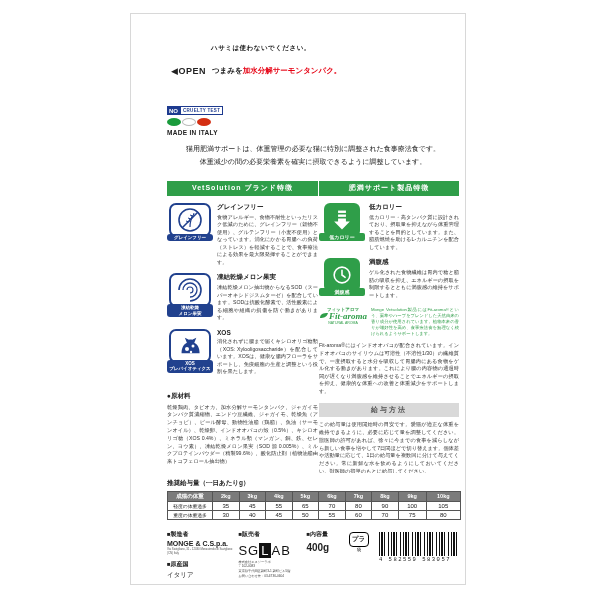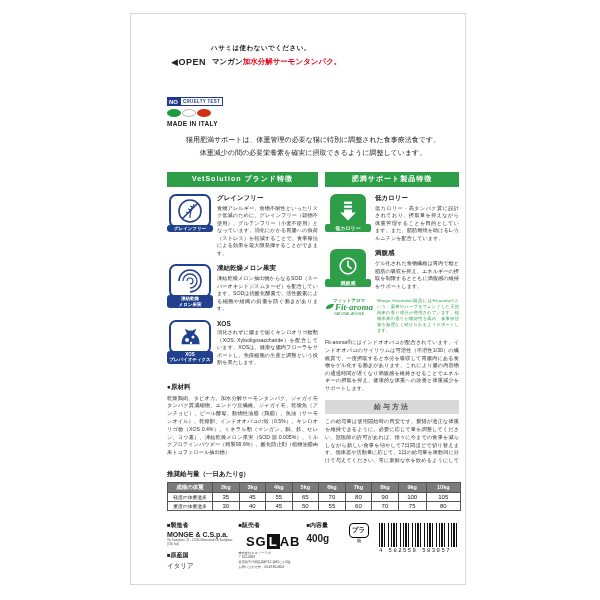--- a/index.html
+++ b/index.html
@@ -3,39 +3,39 @@
 <meta charset="utf-8">
 <style>
   html,body{margin:0;padding:0;background:#fff;}
   .canvas{position:relative;width:600px;height:600px;background:#fff;overflow:hidden;
     font-family:"Liberation Sans","DejaVu Sans",sans-serif;color:#222;}
   .panel{position:absolute;left:130px;top:13px;width:336px;height:572px;background:#fff;
     border:1px solid #d8d8d8;box-sizing:border-box;padding:30px 6px 6px 36px;}
   
   .open-area{margin-left:4px;}
   .scissors{font-size:6.5px;font-weight:bold;margin-left:40px;letter-spacing:.5px;}
-  .open-line{display:flex;align-items:center;margin-top:4px;}
+  .open-line{display:flex;align-items:center;margin-top:13px;}
   .open-label{font-size:9px;font-weight:bold;letter-spacing:.5px;margin-right:6px;}
   .open-txt{font-size:7.5px;font-weight:bold;}
   .open-red{font-size:7.5px;font-weight:bold;color:#e60012;}
   
   .badges{margin-top:30px;}
   .cruelty{display:flex;align-items:stretch;height:9px;width:max-content;}
   .cru-no{background:#1d3a8f;color:#fff;font-size:6px;font-weight:bold;padding:0 2px;display:flex;align-items:center;}
   .cru-txt{border:1px solid #1d3a8f;color:#1d3a8f;font-size:4.5px;font-weight:bold;padding:0 2px;display:flex;align-items:center;letter-spacing:.3px;}
   .flag{display:flex;gap:1px;margin-top:3px;}
   .flag span{width:14px;height:8px;border-radius:50%;}
   .flag .g{background:#1a9b3c;}
   .flag .w{background:#fff;border:1px solid #bbb;box-sizing:border-box;}
   .flag .r{background:#d42e12;}
   .mii{font-size:6.5px;font-weight:800;margin-top:3px;letter-spacing:.3px;}
   
   .intro{text-align:center;font-size:7px;line-height:1.9;margin-top:6px;}
   
-  .cols{display:flex;gap:7px;margin-top:12px;height:292px;overflow:hidden;}
+  .cols{display:flex;gap:1px;margin-top:12px;height:292px;overflow:hidden;}
   .col-left{width:151px;}
   .col-right{flex:1;}
   .col-header{background:#2f9e49;color:#fff;font-size:7px;font-weight:bold;text-align:center;
     padding:2.5px 0;letter-spacing:1px;}
   .feature{display:flex;gap:4px;margin-top:7px;}
   .fe-icon{flex:none;width:46px;text-align:center;}
   .icon-box{width:42px;height:34px;border:2px solid #21418e;border-radius:7px;display:flex;align-items:center;justify-content:center;background:#fff;box-sizing:border-box;margin:0 auto;}
   .icon-band{background:#21418e;color:#fff;font-size:4.5px;font-weight:bold;border-radius:3px;padding:1px 2px;margin-top:-3px;position:relative;line-height:1.2;}
   .gicon{width:36px;height:34px;border-radius:6px;background:#2f9e49;display:flex;align-items:center;justify-content:center;margin:0 auto;}
   .gband{background:#2f9e49;color:#fff;font-size:5px;font-weight:bold;border-radius:2px;padding:1px 2px;margin-top:-4px;position:relative;}
@@ -65,21 +65,21 @@
   td.rlabel{font-size:4.8px;width:44px;}
   
   .footer{display:flex;margin-top:10px;gap:6px;}
   .f-label{font-size:6px;font-weight:bold;}
   .f-col1{width:76px;}
   .monge{font-size:7px;font-weight:800;margin-top:1px;}
   .monge-sub{font-size:2.8px;color:#555;}
   .origin{margin-top:5px;}
   .origin-val{font-size:6.5px;margin-top:2px;}
   .f-col2{width:72px;}
-  .sglab{margin-top:4px;font-size:13px;font-weight:bold;letter-spacing:1px;color:#111;text-align:right;}
+  .sglab{margin-top:4px;font-size:13px;font-weight:normal;letter-spacing:1px;color:#111;}
   .sgl-l{background:#111;color:#fff;padding:0 2px;}
   .seller-lines{font-size:3.2px;color:#444;line-height:1.5;margin-top:2px;}
   .f-col3{width:42px;}
   .content-val{font-size:10px;font-weight:bold;margin-top:3px;}
   .f-col4{width:26px;padding-top:2px;}
   .pla{width:18px;height:13px;border:1.5px solid #000;border-radius:4px;display:flex;align-items:center;justify-content:center;font-size:6.5px;font-weight:bold;}
   .pla-sub{font-size:4.5px;text-align:center;width:21px;}
   .f-col5{flex:1;padding-top:2px;}
   .bars{width:80px;height:24px;margin-left:2px;
     background:repeating-linear-gradient(90deg,#111 0 1px,#fff 1px 2px,#111 2px 4px,#fff 4px 5px,#111 5px 6px,#fff 6px 9px,#111 9px 10px,#fff 10px 12px);}
@@ -88,21 +88,21 @@
 </head>
 <body>
 
 <div class="canvas">
   <div class="panel">
 
     <div class="open-area">
       <div class="scissors">ハサミは使わないでください。</div>
       <div class="open-line">
         <span class="open-label">◀OPEN</span>
-        <span class="open-txt">マンガン</span>
+        <span class="open-txt">つまみを</span>
         <span class="open-red">加水分解サーモンタンパク。</span>
       </div>
     </div>
 
     <div class="badges">
       <div class="cruelty">
         <span class="cru-no">NO</span>
         <span class="cru-txt">CRUELTY TEST</span>
       </div>
       <div class="flag">

